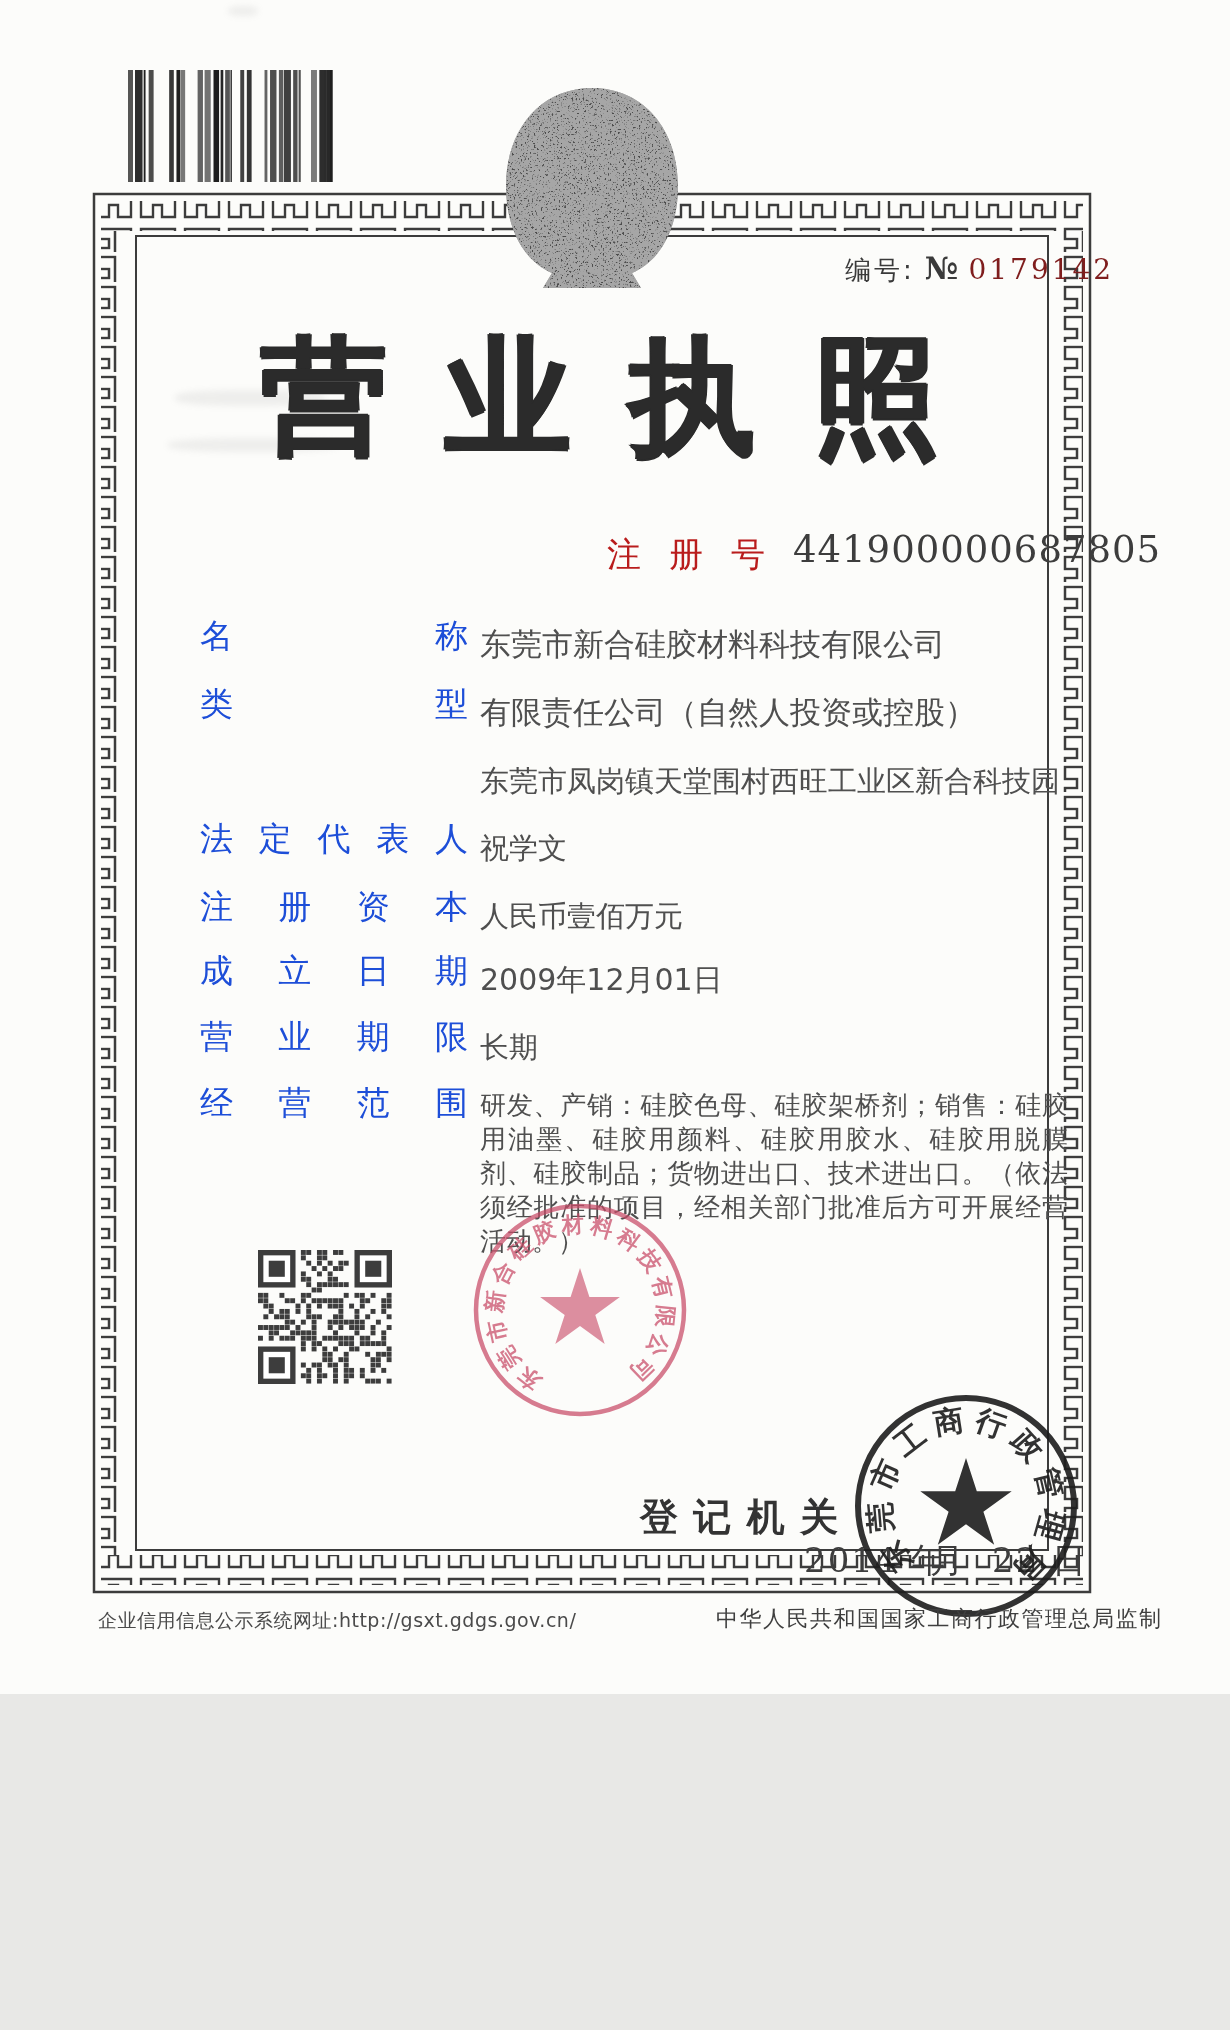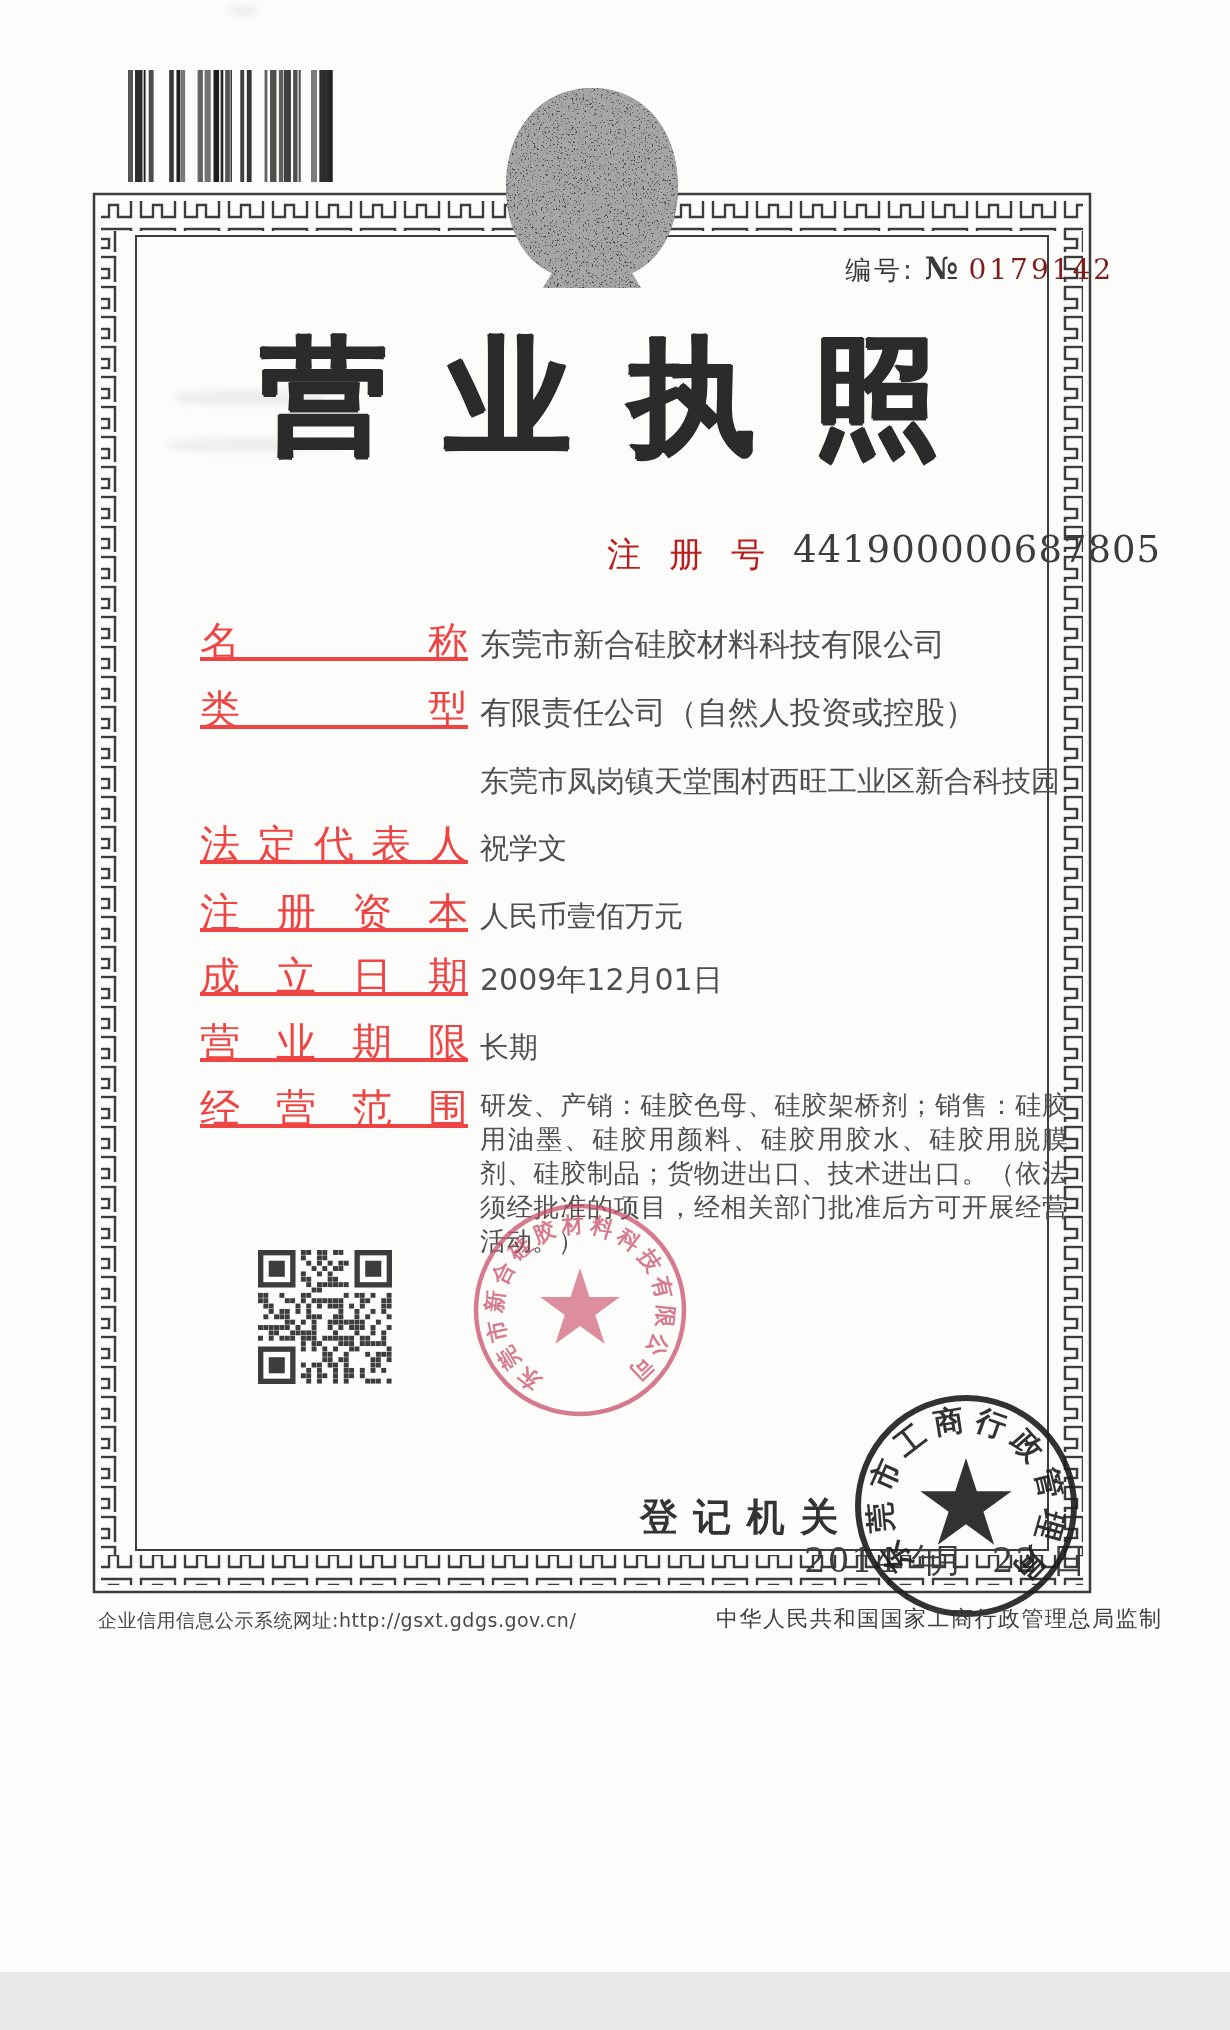--- a/index.html
+++ b/index.html
@@ -1,35 +1,35 @@
 <!DOCTYPE html>
 <html><head>
 <meta charset="utf-8">
 <style>
   html,body{margin:0;padding:0;background:#e8e8e6;}
-  .page{position:relative;width:1230px;height:1972px;background:#fcfcfa;overflow:hidden;
+  .page{position:relative;width:1230px;height:1694px;background:#fcfcfa;overflow:hidden;
         font-family:"DejaVu Sans","Liberation Sans",sans-serif;color:#2e2e2e;}
   .abs{position:absolute;}
   .serif{font-family:"DejaVu Serif","Liberation Serif",serif;}
 
   .serial-line{display:flex;align-items:baseline;gap:10px;color:#3a3a3a;}
   .serial-label{font-size:26px;letter-spacing:3px;}
   .serial-no{font-size:31px;font-weight:bold;}
   .serial-num{font-size:28px;letter-spacing:3px;color:#7f1d1d;}
 
   .title-row{display:flex;justify-content:center;gap:58px;}
   .title-char{font-size:126px;font-weight:900;color:#2b2b2b;line-height:1;
     text-shadow:1.5px 0 0 currentColor,0 1.5px 0 currentColor,-1.5px 0 0 currentColor,0 -1.5px 0 currentColor;
     filter:blur(.4px);}
 
   .regno-label{font-size:34px;color:#b91c1c;width:158px;text-align:justify;text-align-last:justify;text-justify:inter-character;}
   .regno-value{font-size:37px;color:#3d3d3d;letter-spacing:1px;}
 
-  .f-label{font-size:40px;color:#ef4444;font-weight:500;width:268px;
-           text-align:justify;text-align-last:justify;text-justify:inter-character;filter:blur(.3px);text-decoration:underline;}
+  .f-label{font-size:33px;color:#1d4ed8;font-weight:500;width:268px;
+           text-align:justify;text-align-last:justify;text-justify:inter-character;filter:blur(.3px);}
   .f-value{font-size:29px;color:#4f4f4f;filter:blur(.3px);}
   .f-value-lg{font-size:31px;}
   .f-value-wrap{width:588px;font-size:26px;line-height:34px;text-align:justify;}
 
   .registrar-label{font-size:38px;color:#333;font-weight:600;width:198px;
            text-align:justify;text-align-last:justify;text-justify:inter-character;}
   .date-txt{font-size:34px;color:#3d3d3d;letter-spacing:2px;}
 
   .footer-left{font-size:19px;color:#4a4a4a;letter-spacing:.5px;}
   .footer-right{font-size:22px;color:#3f3f3f;letter-spacing:1.5px;font-weight:500;}

